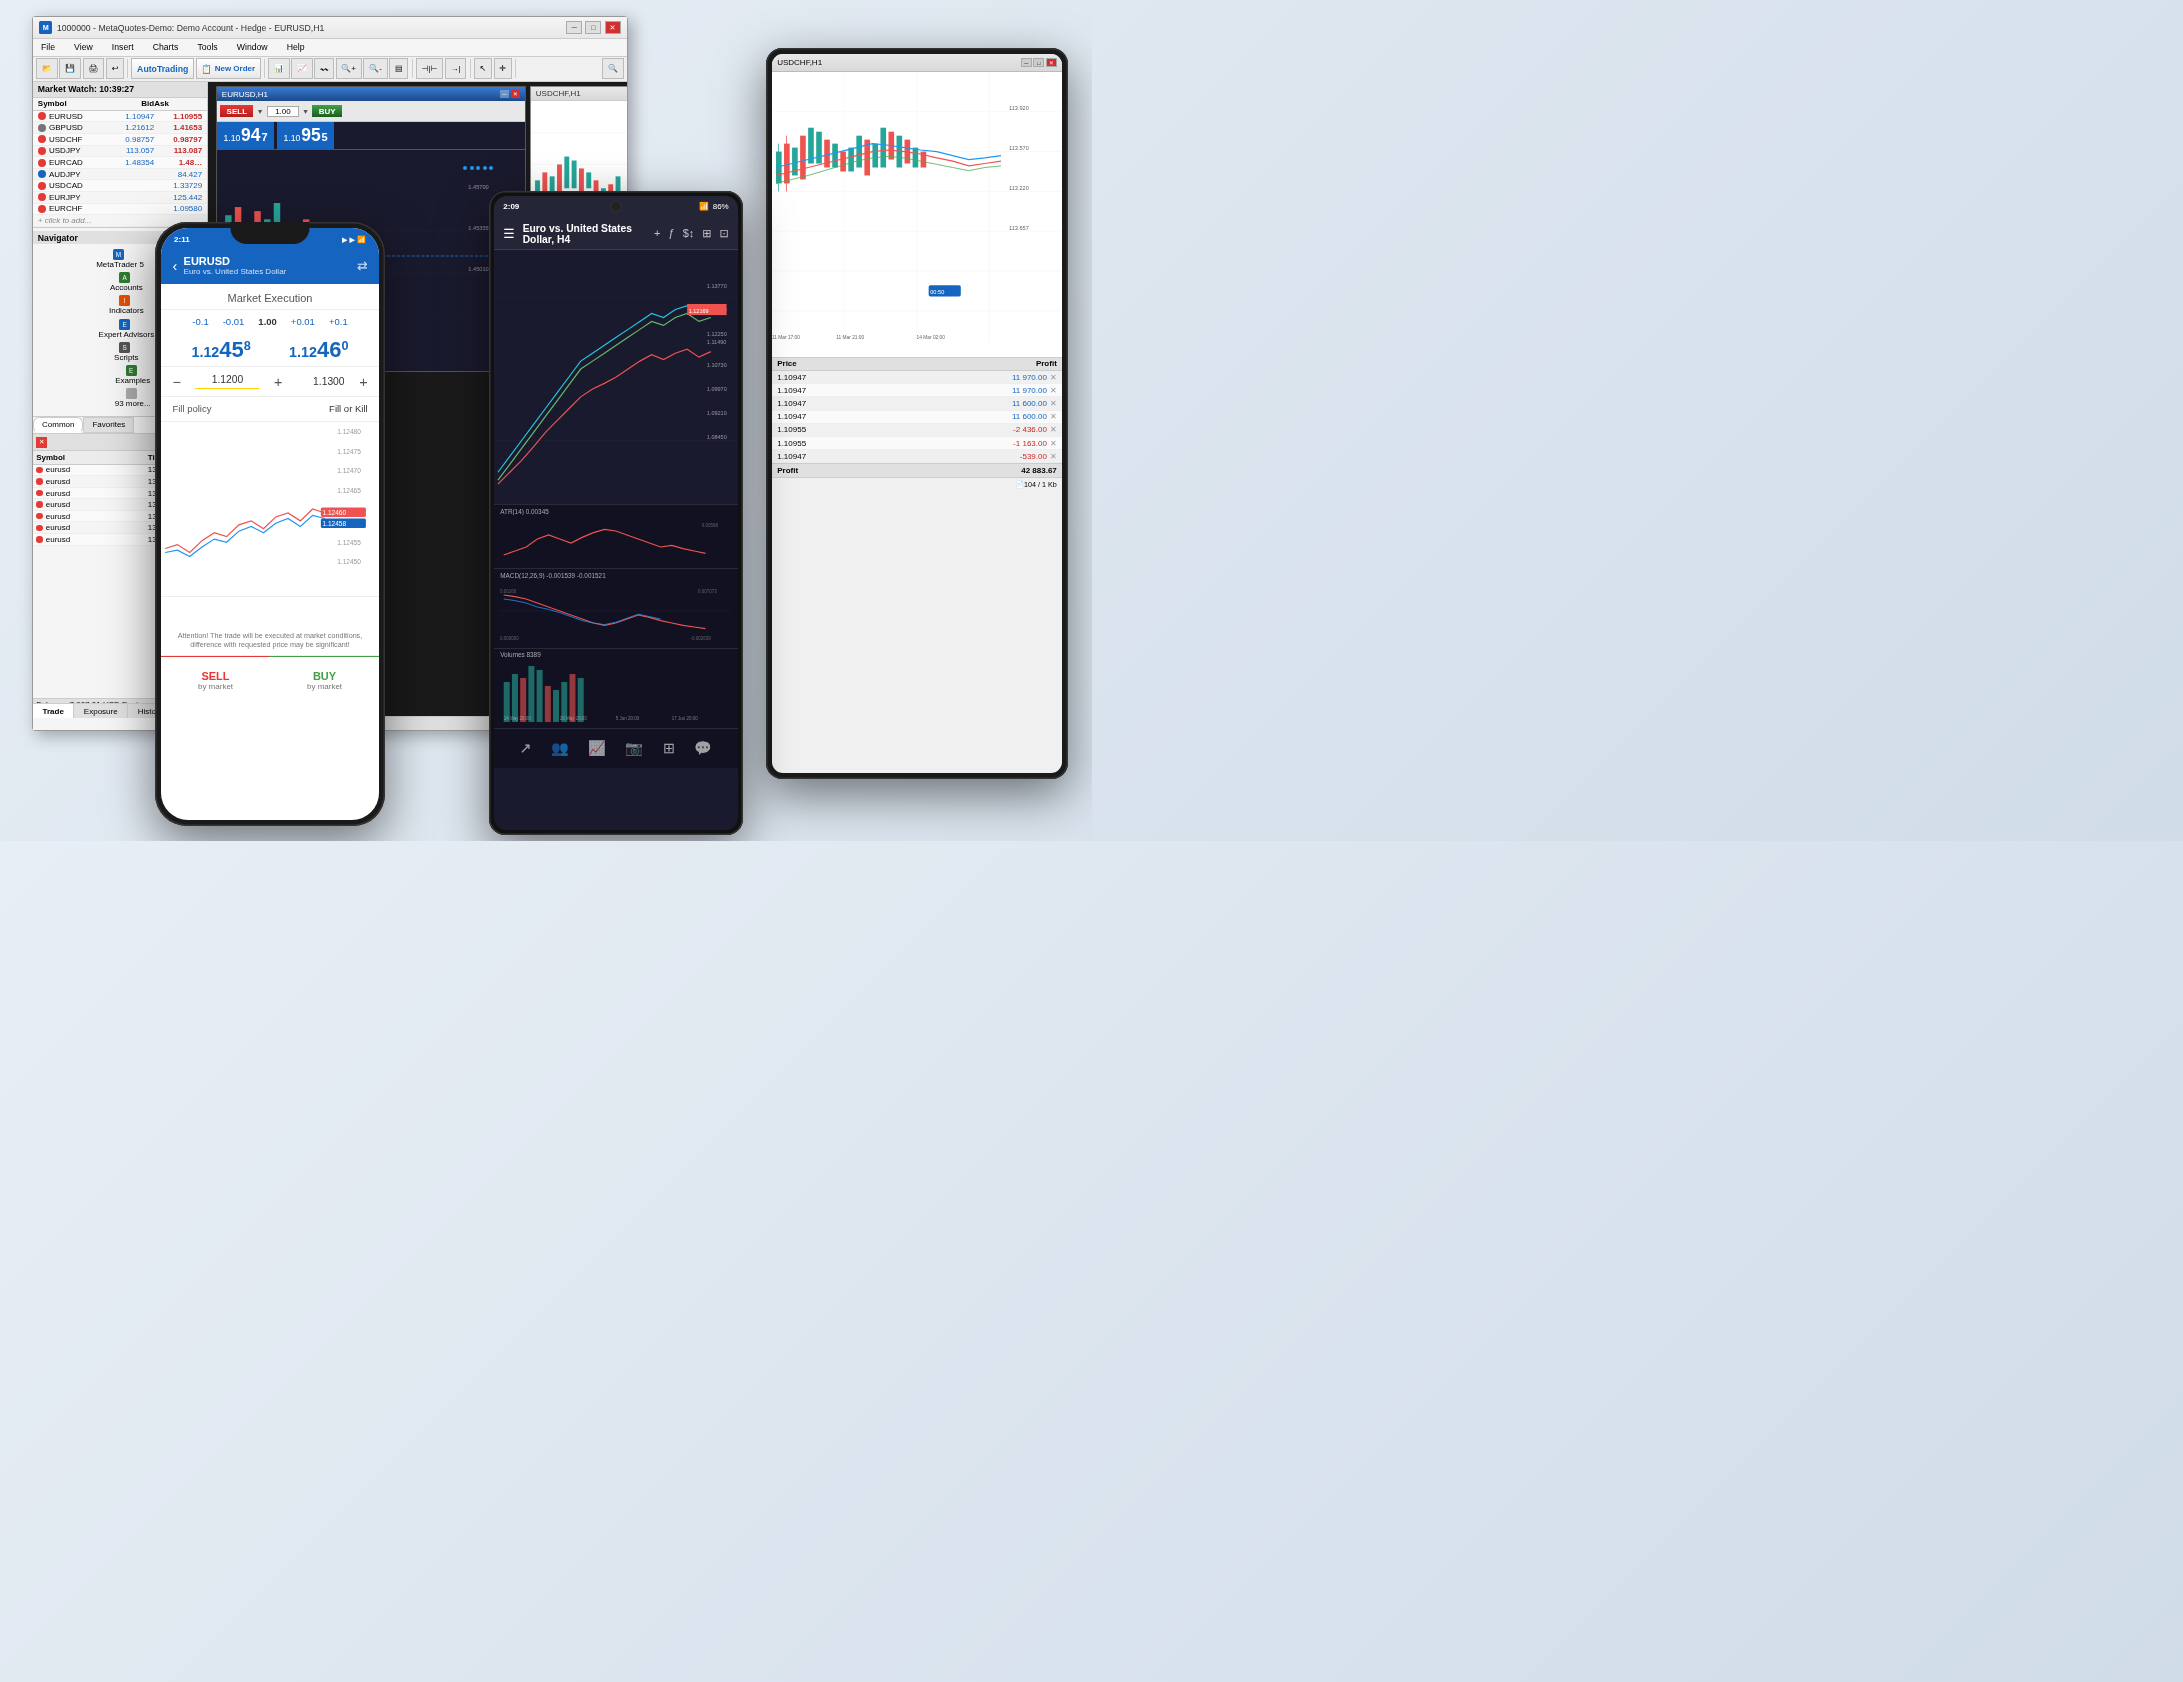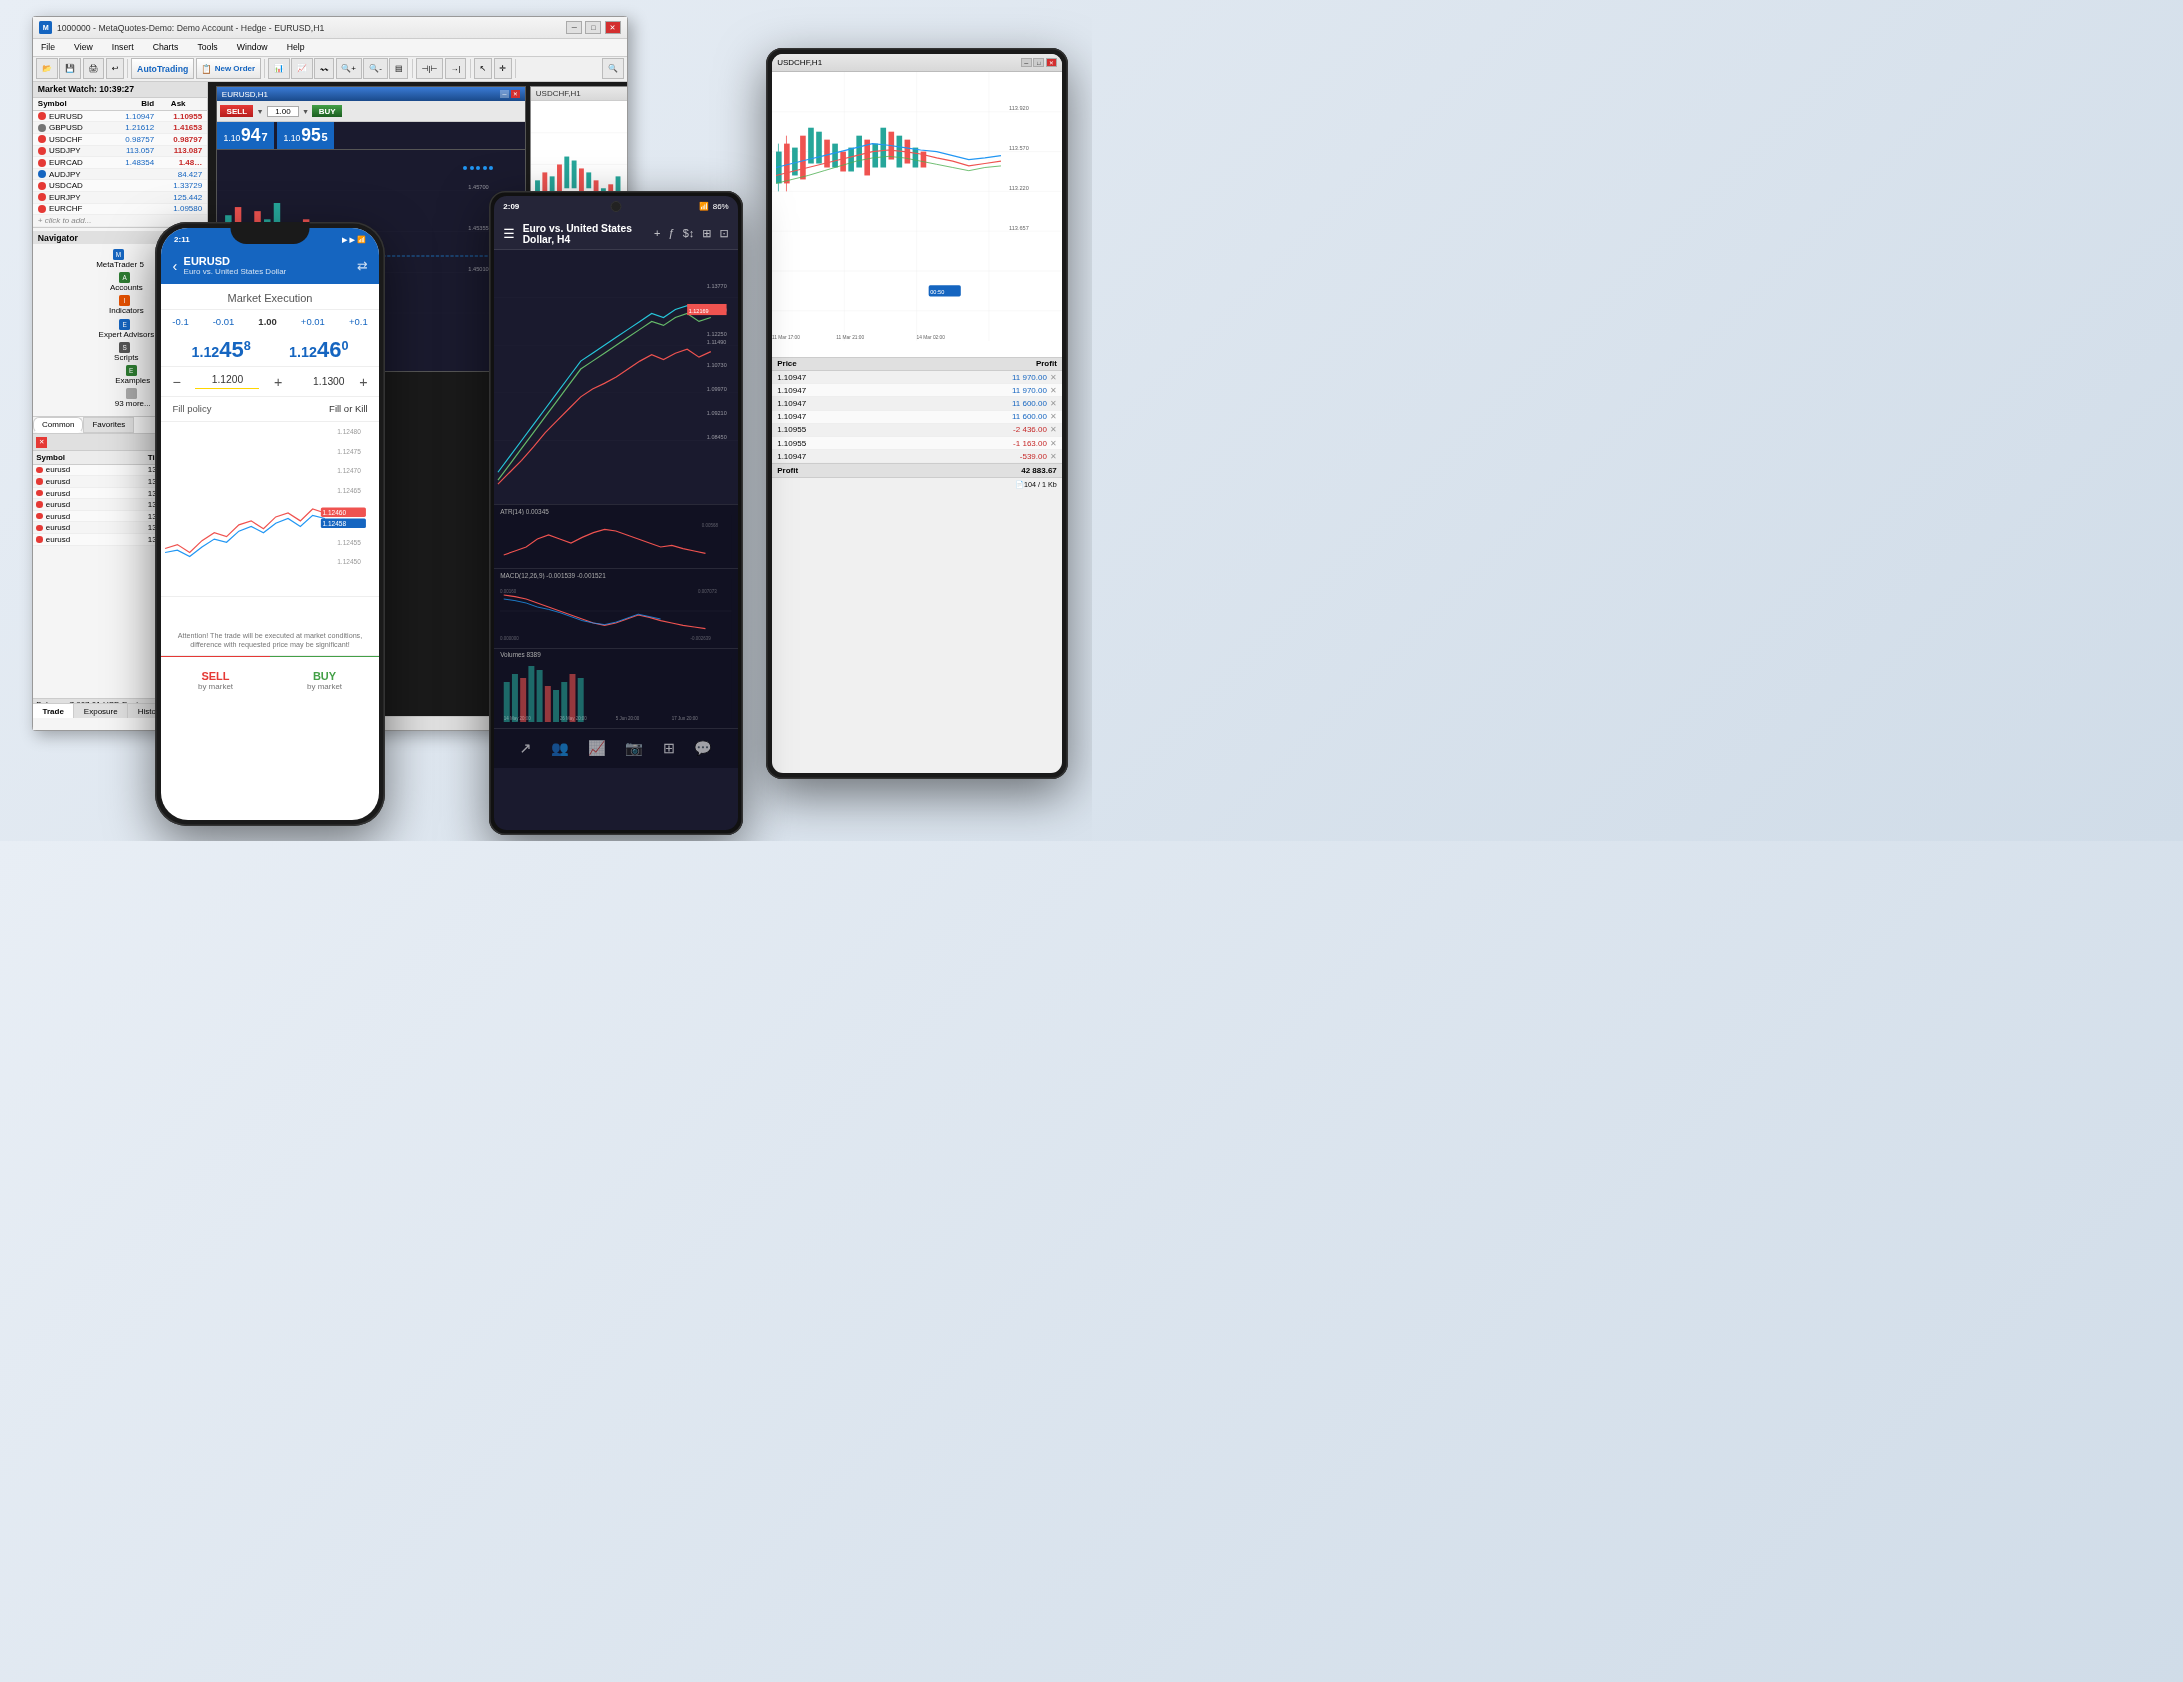--- a/index.html
+++ b/index.html
@@ -121,21 +121,21 @@
     .mw-columns {
       display: flex;
       padding: 1.6px 4.8px;
       background: #f5f5f5;
       border-bottom: 0.8px solid #ccc;
       font-size: 8px;
       font-weight: bold;
     }
     .mw-symbol { flex: 1; }
     .mw-bid { width: 48px; text-align: right; }
-    .mw-ask { width: 48px; text-align: center; }
+    .mw-ask { width: 48px; text-align: left; }
 
     .mw-row {
       display: flex;
       align-items: center;
       padding: 0.8px 4.8px;
       border-bottom: 0.8px solid #eee;
       font-size: 8px;
     }
     .mw-row:nth-child(odd) { background: #fafafa; }
     .mw-sym-name { flex: 1; }
@@ -296,21 +296,21 @@
     .execution-label {
       text-align: center;
       font-size: 11px;
       color: #555;
       padding: 8px 0 4.8px;
       border-bottom: 0.8px solid #eee;
     }
     .price-adj-row {
       display: flex;
       justify-content: center;
-      gap: 24px;
+      gap: 14px;
       padding: 6.4px 0;
       font-size: 9.5px;
       color: #1565c0;
     }
     .prices-row {
       display: flex;
       justify-content: space-around;
       padding: 3.2px 11px;
       border-bottom: 0.8px solid #eee;
     }

